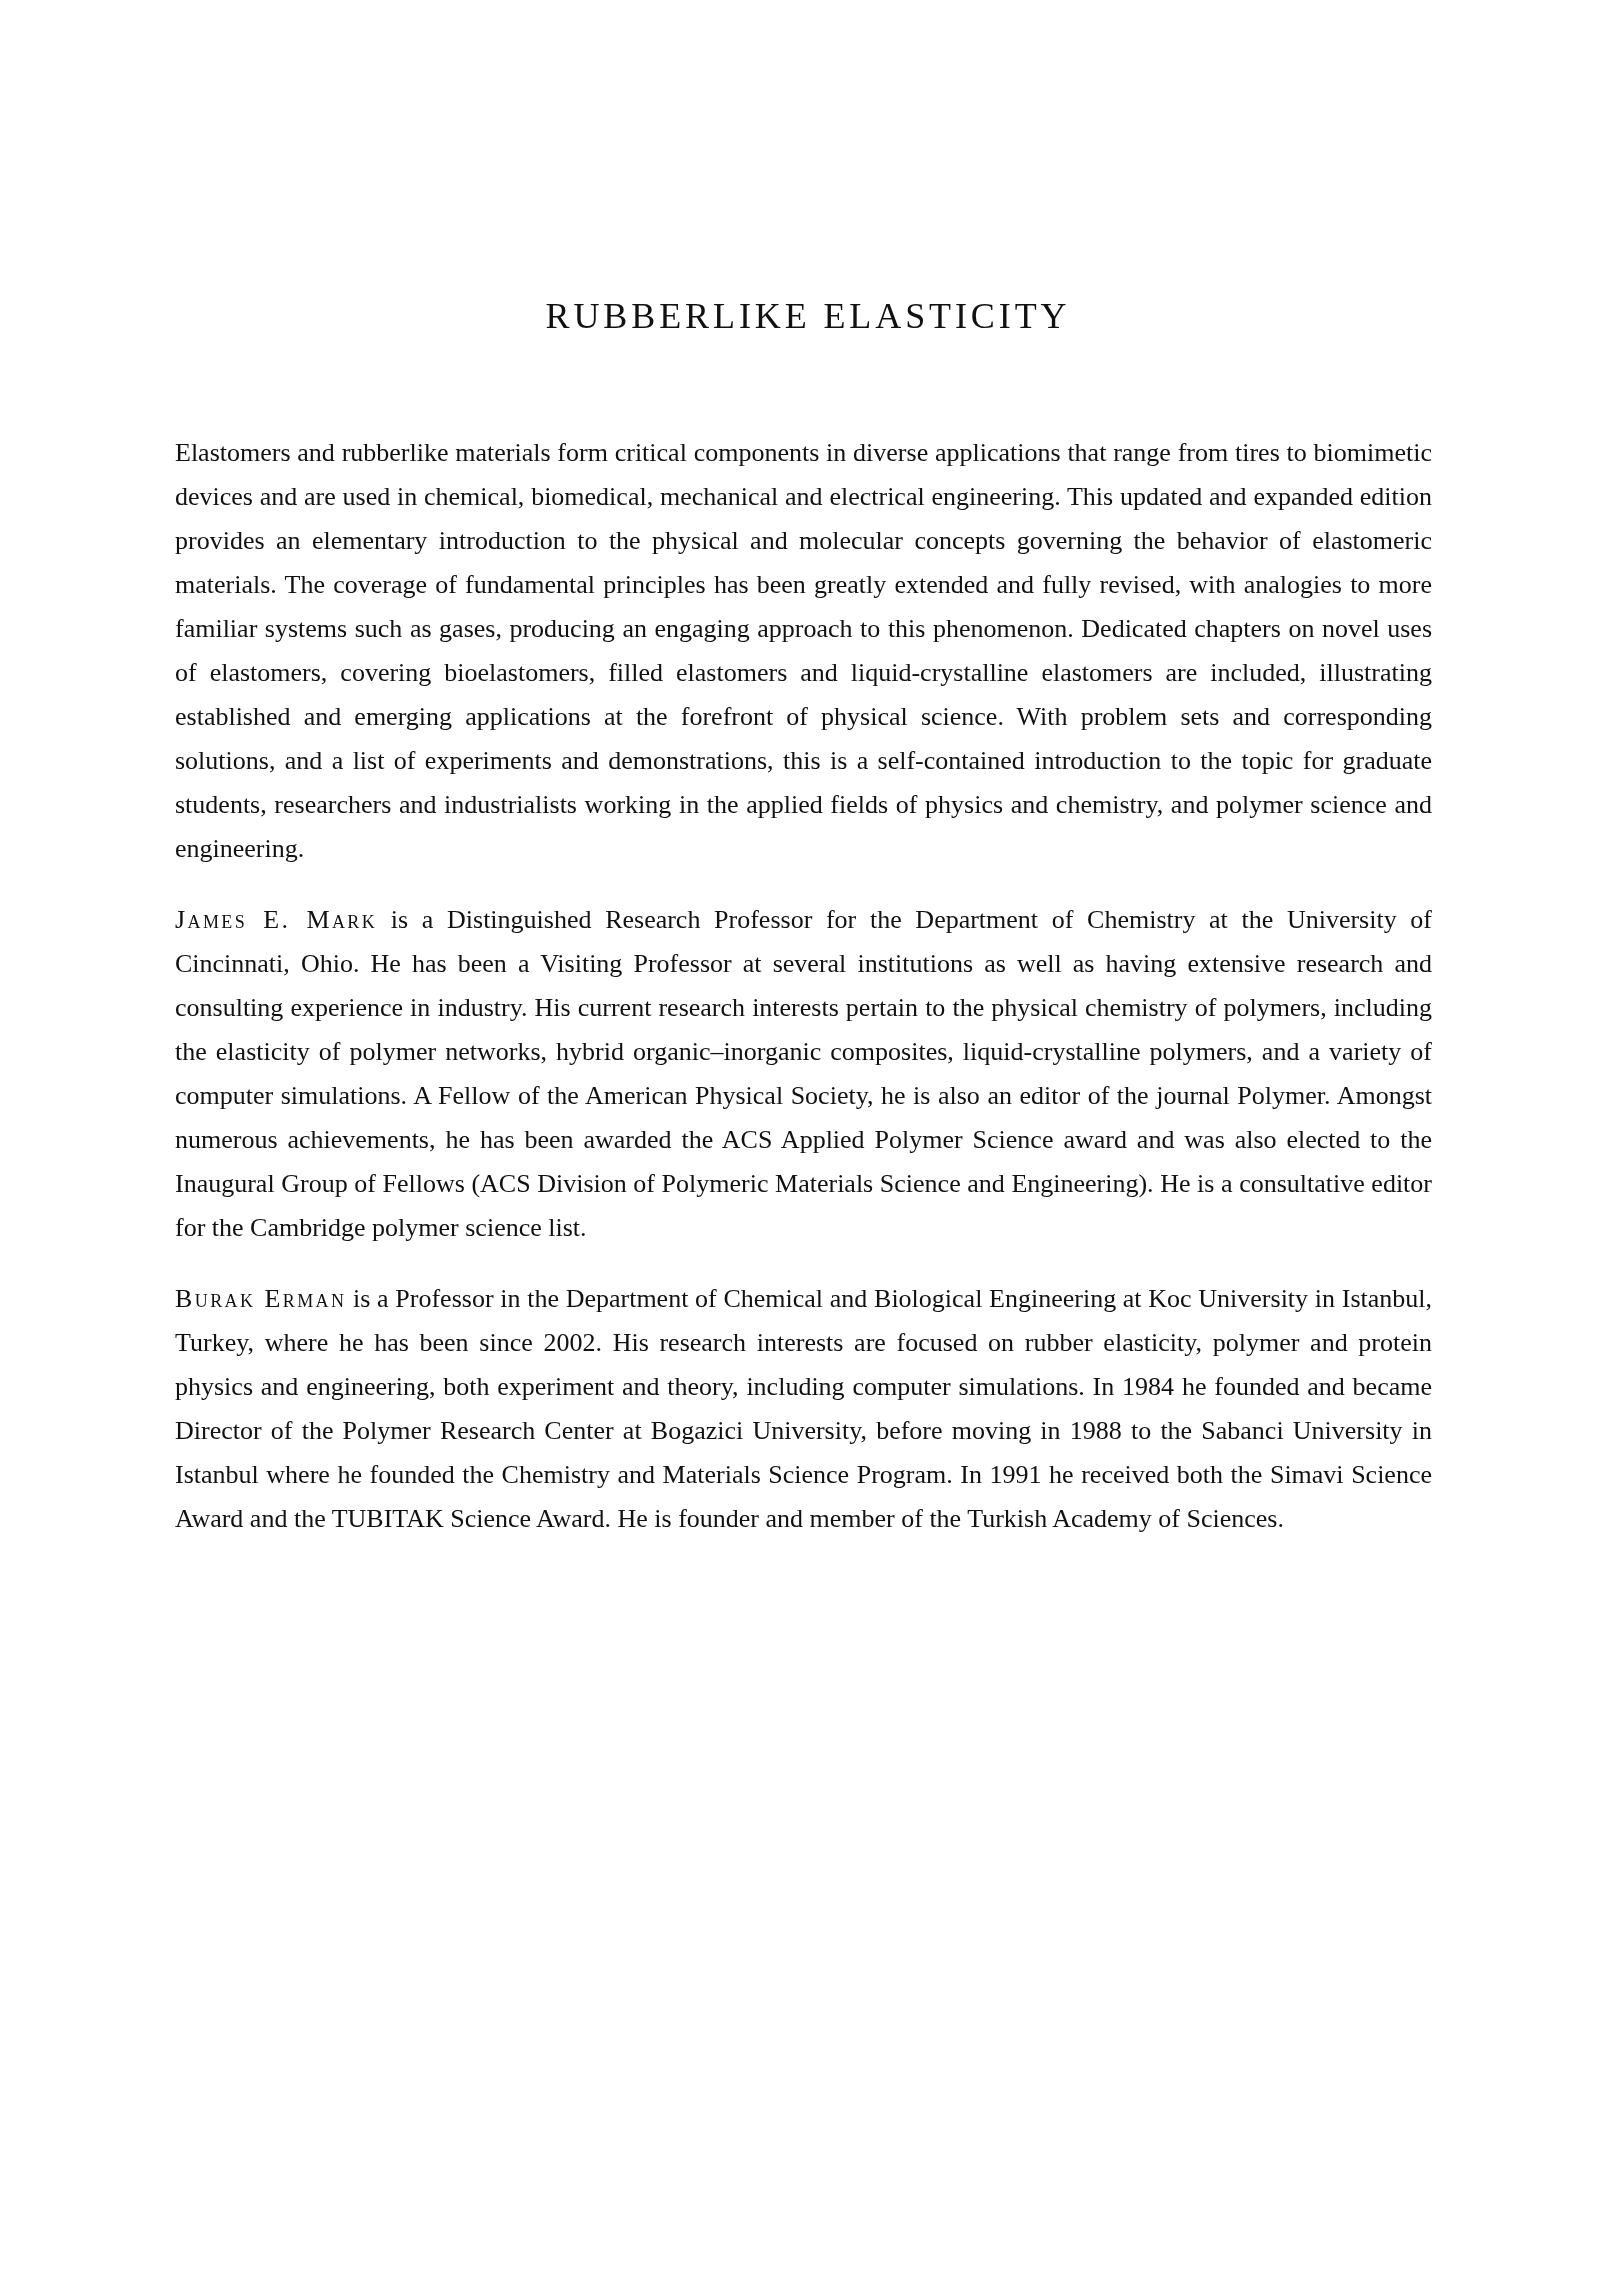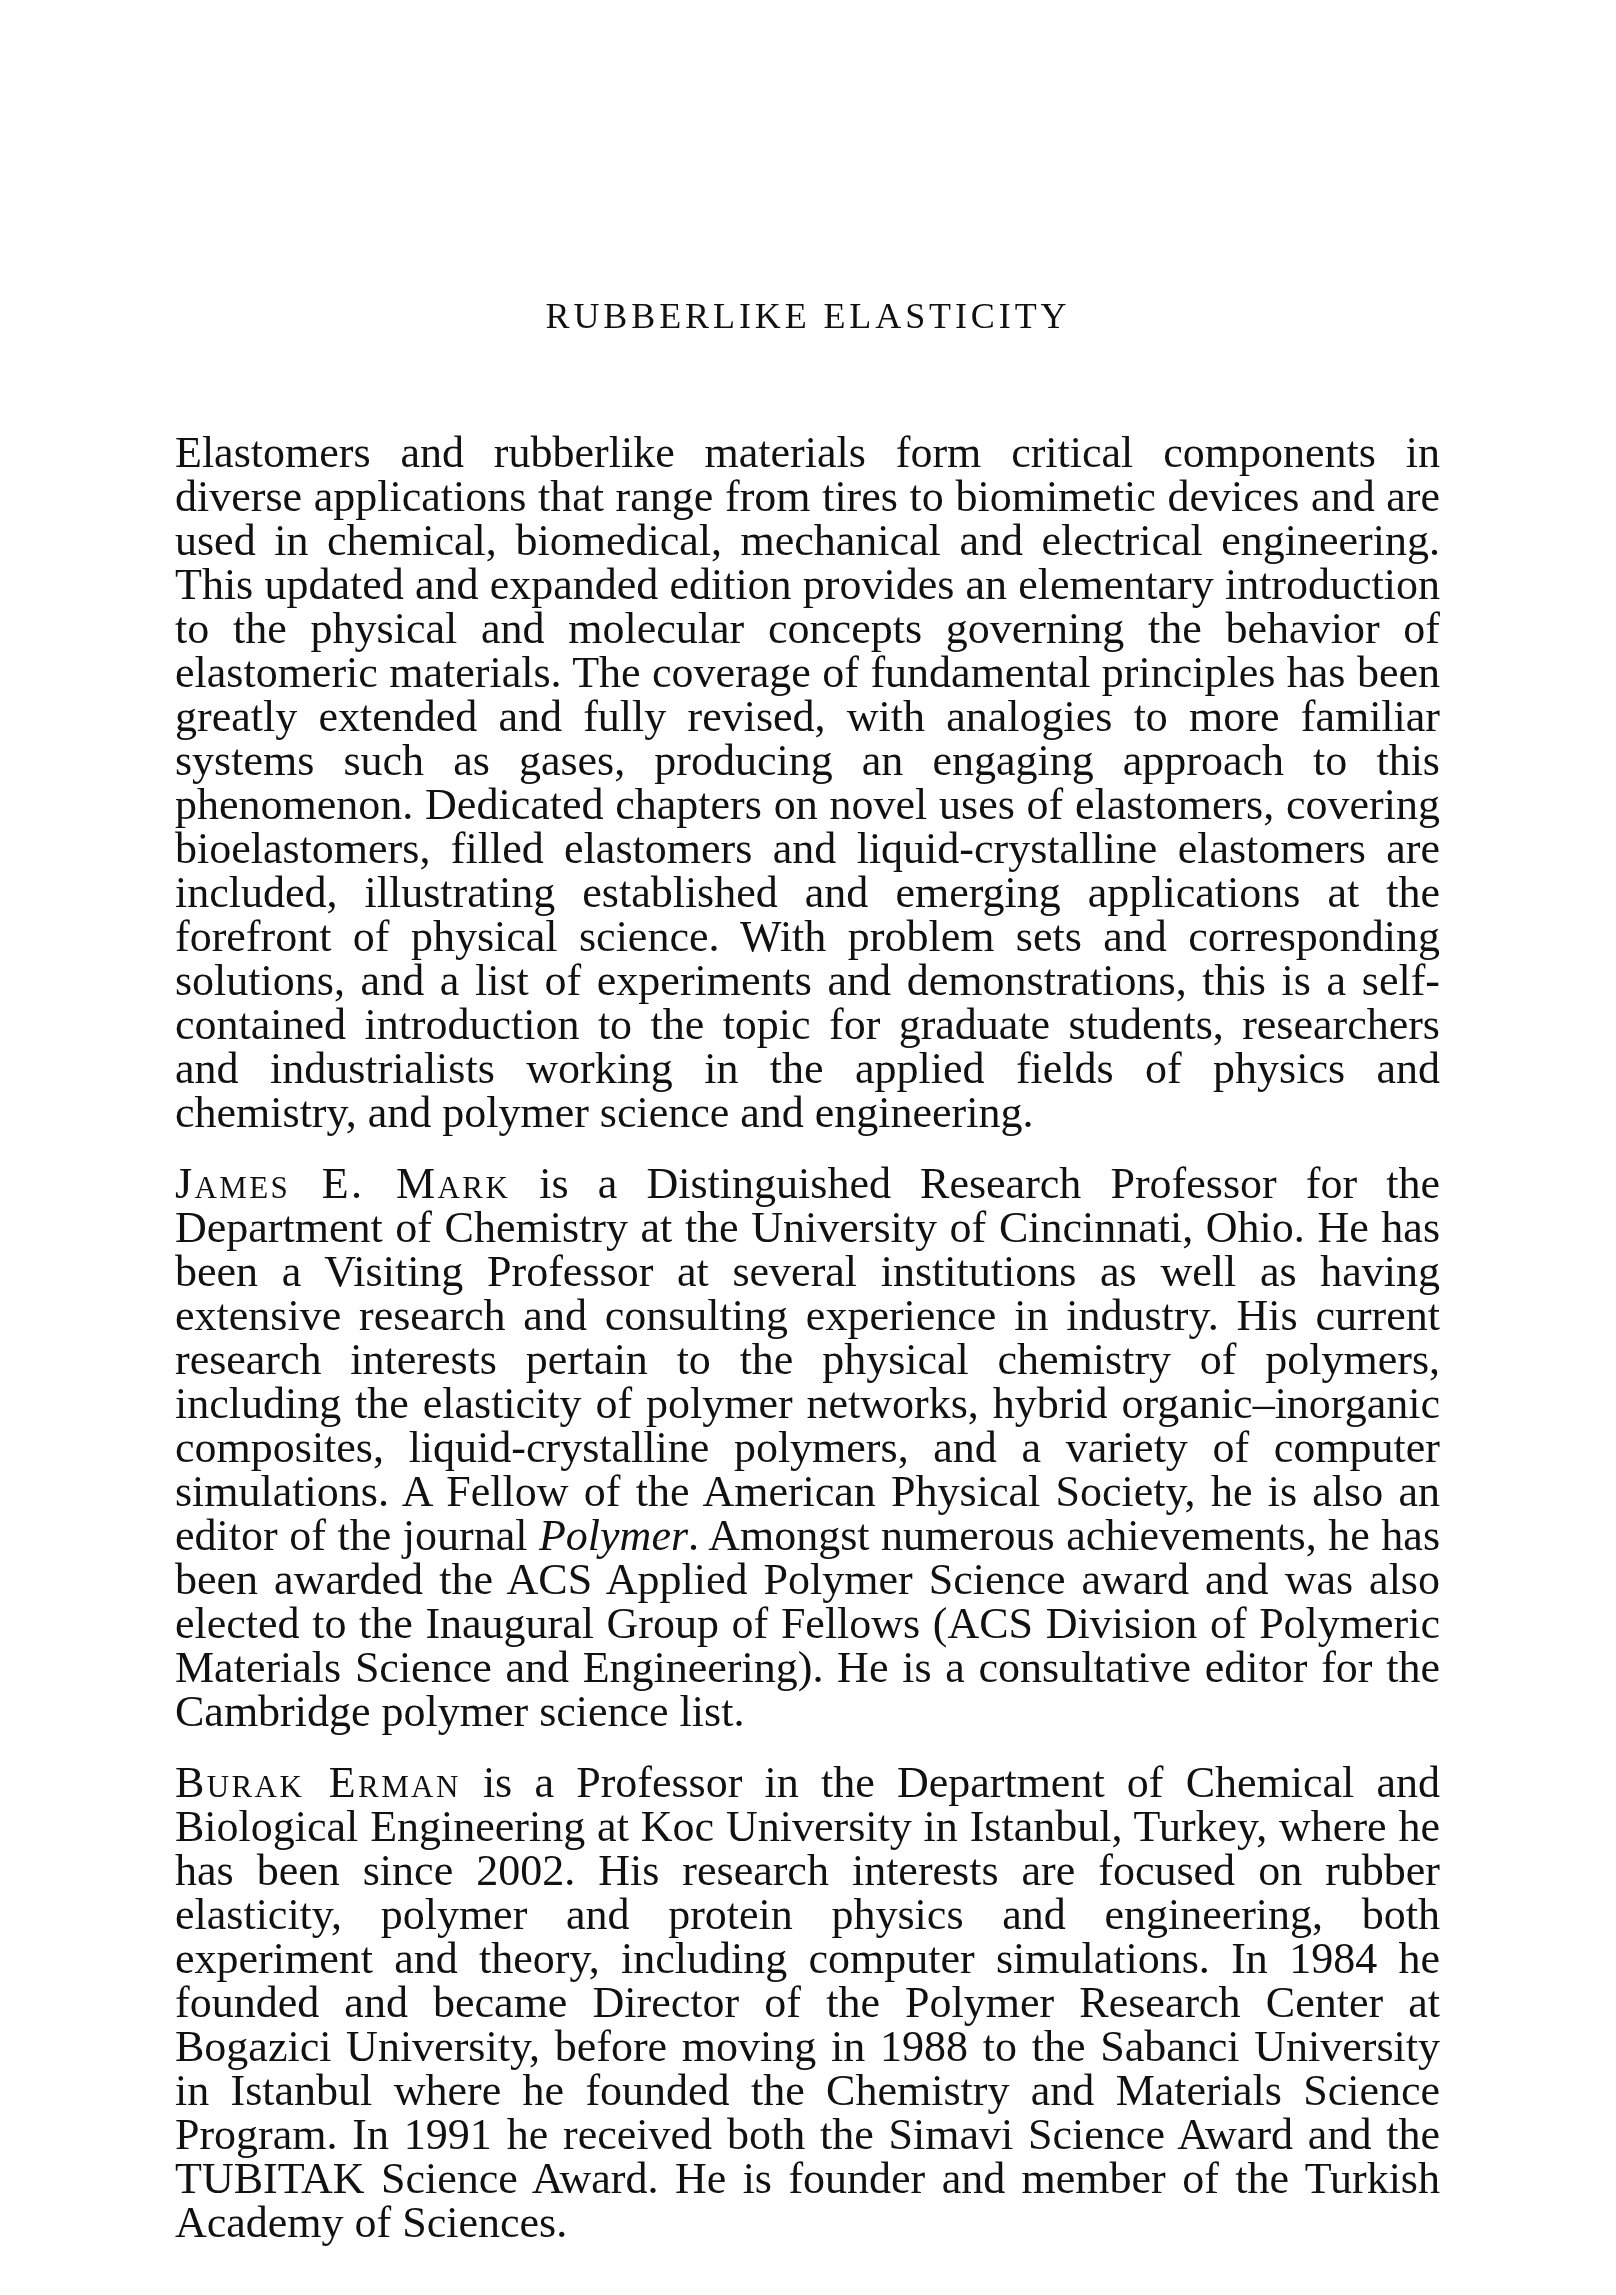--- a/index.html
+++ b/index.html
@@ -34,32 +34,31 @@
       margin: 0;
       line-height: 47px;
     }
     .content {
       position: absolute;
       left: 175px;
       top: 417px;
       width: 1269px;
     }
     .para {
-      margin: 0 4px 27px 0;
-      font-size: 44px;
+      margin: 0 12px 27px 0;
+      font-size: 26px;
       line-height: 44px;
       text-align: justify;
       hyphens: none;
     }
     .sc {
       font-variant: small-caps;
       letter-spacing: 2.4px;
     }
     .ital {
-      font-style: italic;
     }
   </style>
 </head>
 <body>
 
 <div class="page">
   <h1 class="title">RUBBERLIKE ELASTICITY</h1>
 
   <div class="content">
     <p class="para">Elastomers and rubberlike materials form critical components in diverse applications that range from tires to biomimetic devices and are used in chemical, biomedical, mechanical and electrical engineering. This updated and expanded edition provides an elementary introduction to the physical and molecular concepts governing the behavior of elastomeric materials. The coverage of fundamental principles has been greatly extended and fully revised, with analogies to more familiar systems such as gases, producing an engaging approach to this phenomenon. Dedicated chapters on novel uses of elastomers, covering bioelastomers, filled elastomers and liquid-crystalline elastomers are included, illustrating established and emerging applications at the forefront of physical science. With problem sets and corresponding solutions, and a list of experiments and demonstrations, this is a self-contained introduction to the topic for graduate students, researchers and industrialists working in the applied fields of physics and chemistry, and polymer science and engineering.</p>

